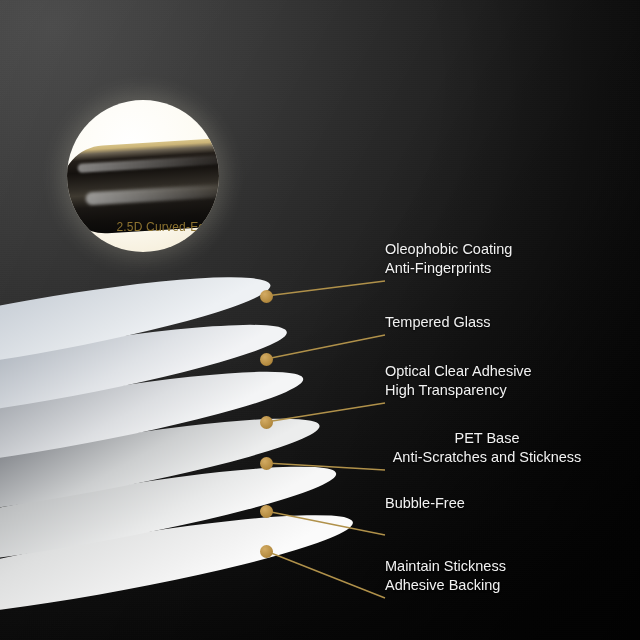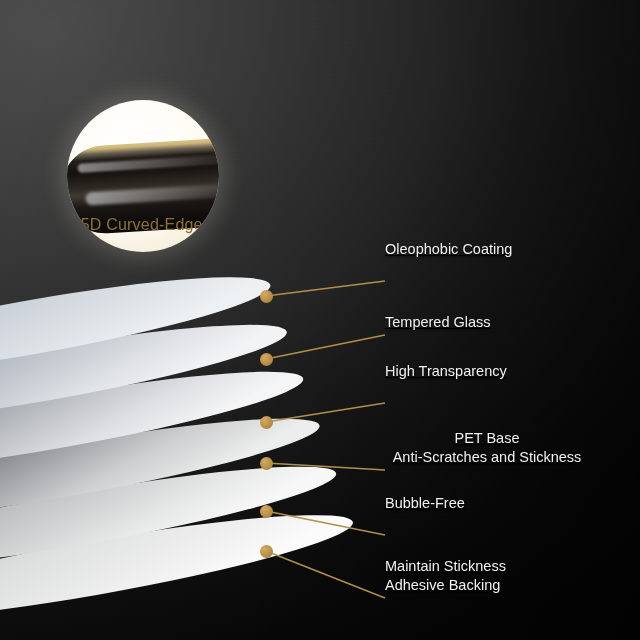--- a/index.html
+++ b/index.html
@@ -121,42 +121,42 @@
     width: 172px;
     height: 9px;
     border-radius: 5px;
     background: linear-gradient(90deg, rgba(225,225,225,.55), rgba(175,175,175,.18) 70%, rgba(0,0,0,0));
     filter: blur(1.2px);
   }
   .inset-caption {
     position: absolute;
     left: 0; right: 0;
     bottom: 18px;
-    text-align: left;
-    font-size: 16px;
+    text-align: right;
+    font-size: 12px;
     color: #8d7330;
     letter-spacing: .2px;
   }
 
   
   .stack { position: absolute; inset: 0; }
 
   
   .leaders { position: absolute; inset: 0; }
   .dot {
     position: absolute;
     width: 13px;
     height: 13px;
     margin: -6.5px 0 0 -6.5px;
     border-radius: 50%;
     background: radial-gradient(circle at 36% 32%, #d3ab63, #b58c41 62%, #97712f 100%);
   }
 
   
-  .callout { position: absolute; text-decoration: underline; }
+  .callout { position: absolute; }
   .callout .ln {
     display: block;
     color: #f2f2f2;
     font-size: 14.5px;
     line-height: 19px;
     white-space: nowrap;
     text-shadow: 0 1px 2px rgba(0,0,0,.8);
   }
   .callout .rule {
     height: 2px;
@@ -253,29 +253,31 @@
 
   <div class="inset">
     <div class="inset-phone">
       <span class="gloss"></span>
     </div>
     <div class="inset-caption">2.5D Curved-Edge</div>
   </div>
 
   <div class="callout" style="left:385px; top:240px;">
     <span class="ln">Oleophobic Coating</span>
+    <span class="ln">Anti-Fingerprints</span>
     <div class="rule" style="width:148px;"></div>
   </div>
 
   <div class="callout" style="left:385px; top:313px;">
     <span class="ln">Tempered Glass</span>
     <div class="rule" style="width:128px;"></div>
   </div>
 
   <div class="callout" style="left:385px; top:362px;">
+    <span class="ln">Optical Clear Adhesive</span>
     <span class="ln">High Transparency</span>
     <div class="rule" style="width:178px;"></div>
   </div>
 
   <div class="callout" style="left:385px; top:429px;text-align:center;">
     <span class="ln">PET Base</span>
     <span class="ln">Anti-Scratches and Stickness</span>
     <div class="rule" style="width:204px;"></div>
   </div>
 

